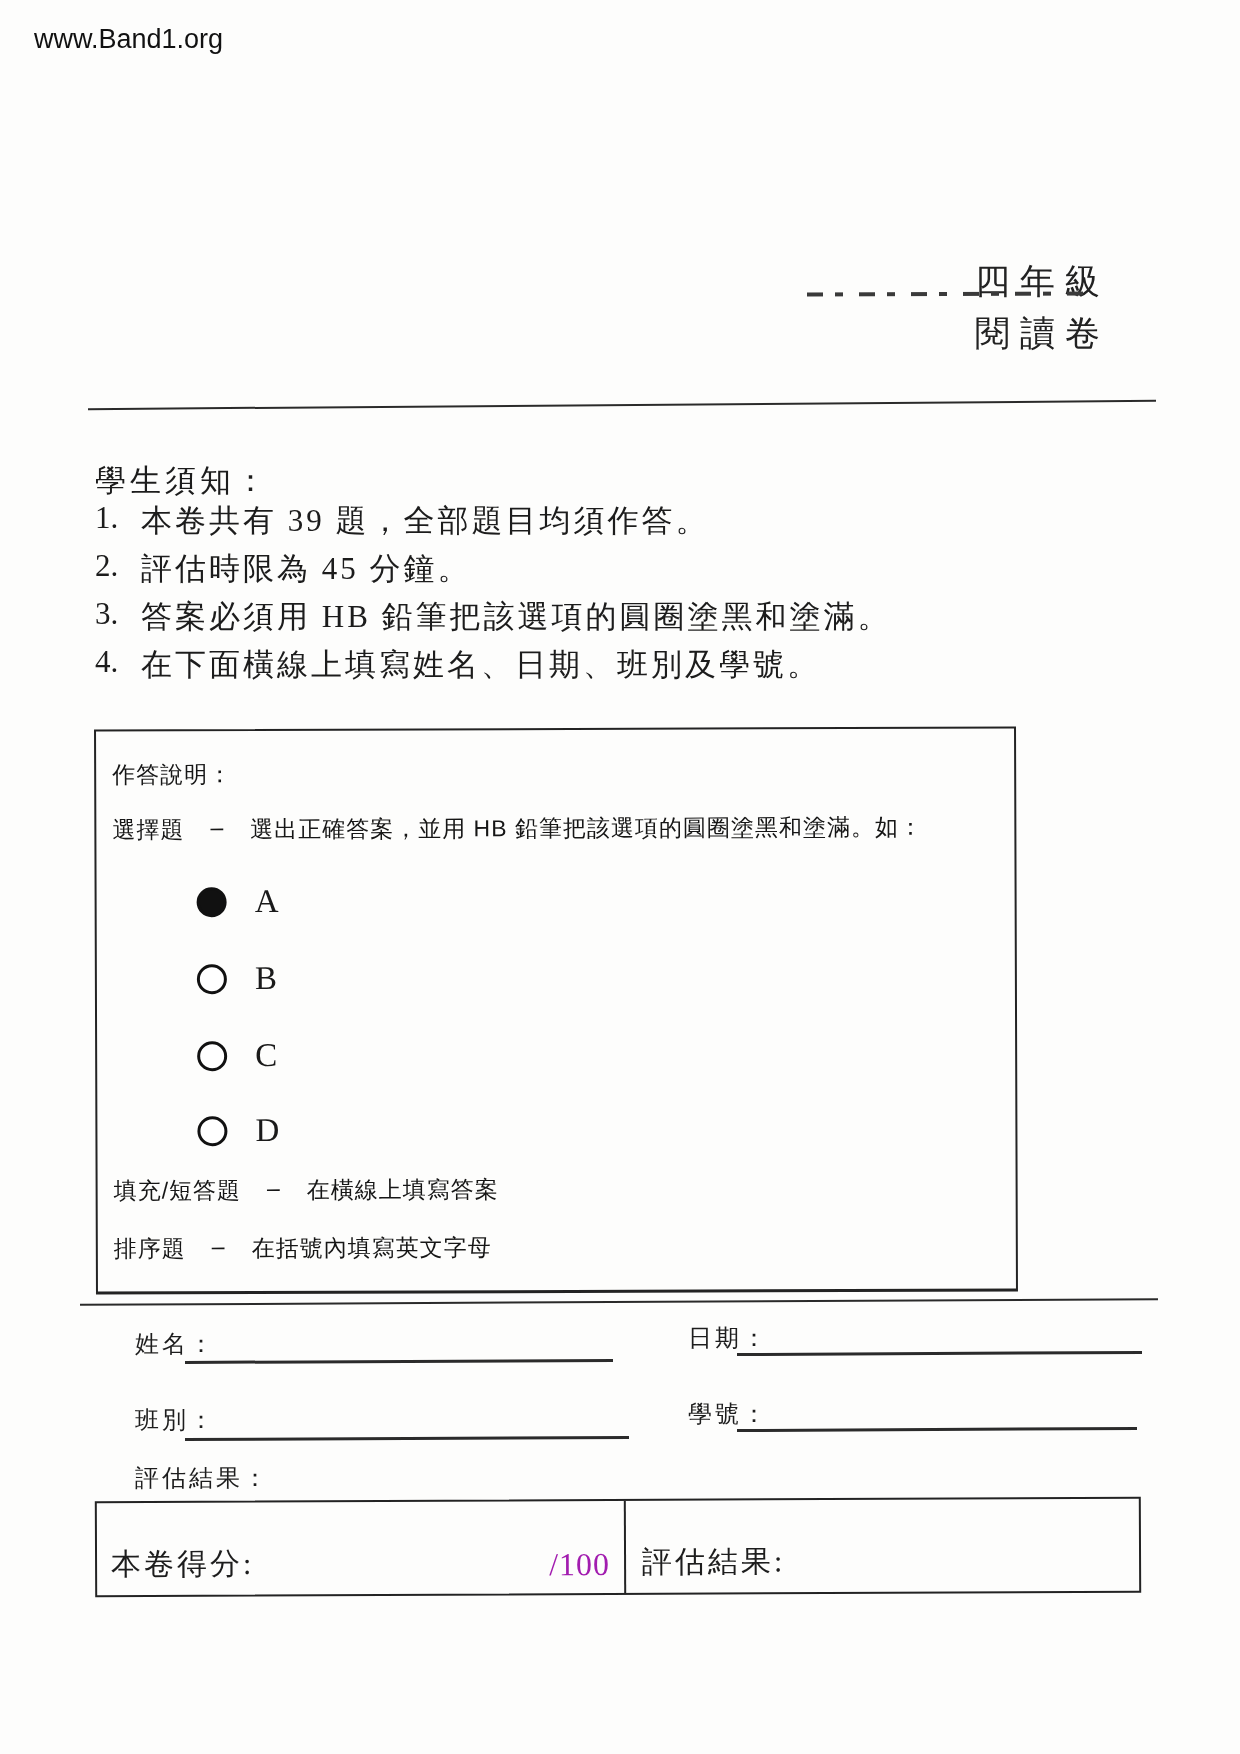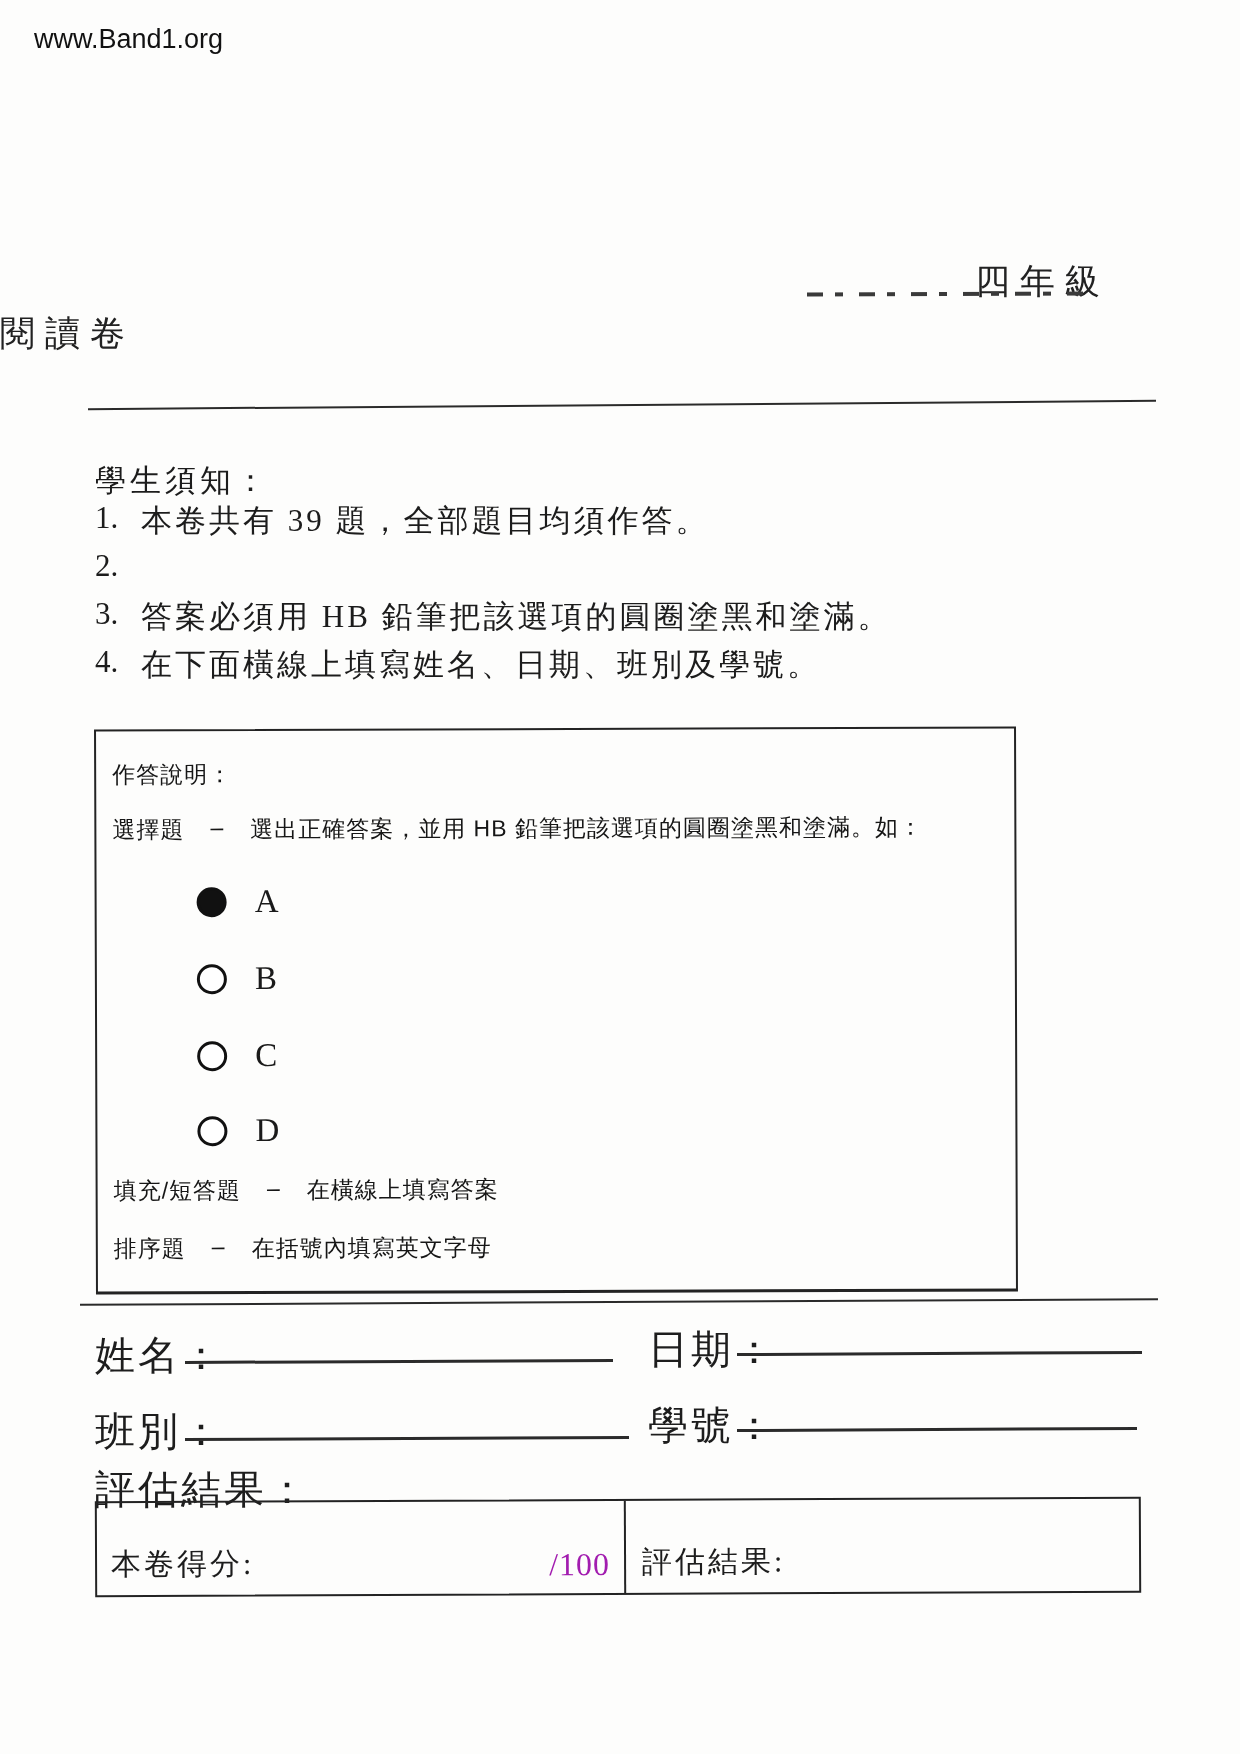--- a/index.html
+++ b/index.html
@@ -18,21 +18,21 @@
     left:34px;top:24px;
     font-family:"Liberation Sans","DejaVu Sans",sans-serif;
     font-size:27px;color:#111;
   }
 
   .grade-title{
     left:0;right:130px;top:258px;text-align:right;
     font-size:35px;letter-spacing:10px;color:#222;
   }
   .paper-title{
-    left:0;right:130px;top:310px;text-align:left;
+    left:0;right:130px;top:310px;text-align:right;
     font-size:35px;letter-spacing:10px;color:#222;
   }
 
   .redaction{
     left:807px;top:292px;width:284px;height:4px;
     background:repeating-linear-gradient(90deg,#3a3a3a 0 16px,transparent 16px 28px,#3a3a3a 28px 36px,transparent 36px 52px);
     transform:rotate(-0.2deg);
   }
 
   .rule{background:#2a2a2a;height:2px;}
@@ -77,21 +77,21 @@
   .opt-circle{
     width:24px;height:24px;border-radius:50%;
     border:3px solid #111;display:inline-block;background:#fff;
   }
   .opt-circle.filled{background:#111;border-color:#111;}
   .opt-letter{
     font-family:"Liberation Serif","DejaVu Serif",serif;
     font-size:33px;margin-left:28px;color:#1a1a1a;
   }
 
-  .field-label{font-size:40px;letter-spacing:3px;color:#1d1d1d;}
+  .field-label{font-size:24px;letter-spacing:3px;color:#1d1d1d;margin-left:40px;}
   .f-name{left:95px;top:1328px;}
   .f-date{left:648px;top:1322px;}
   .f-class{left:95px;top:1404px;}
   .f-stuno{left:648px;top:1398px;}
   .f-result{left:95px;top:1462px;}
 
   .fill-line{border-bottom:3px solid #2b2b2b;height:0;}
   .l-name{left:185px;top:1360px;width:428px;transform:rotate(-0.25deg);}
   .l-date{left:737px;top:1352px;width:405px;transform:rotate(-0.3deg);}
   .l-class{left:185px;top:1437px;width:444px;transform:rotate(-0.25deg);}
@@ -132,20 +132,21 @@
   <div class="abs rule rule-top"></div>
 
   <div class="abs notice-heading">學生須知：</div>
 
   <div class="abs notice-item ni-0">
     <span class="num">1.</span>
     <span>本卷共有 39 題，全部題目均須作答。</span>
   </div>
   <div class="abs notice-item ni-1">
     <span class="num">2.</span>
+    <span>評估時限為 45 分鐘。</span>
   </div>
   <div class="abs notice-item ni-2">
     <span class="num">3.</span>
     <span>答案必須用 HB 鉛筆把該選項的圓圈塗黑和塗滿。</span>
   </div>
   <div class="abs notice-item ni-3">
     <span class="num">4.</span>
     <span>在下面橫線上填寫姓名、日期、班別及學號。</span>
   </div>
 

